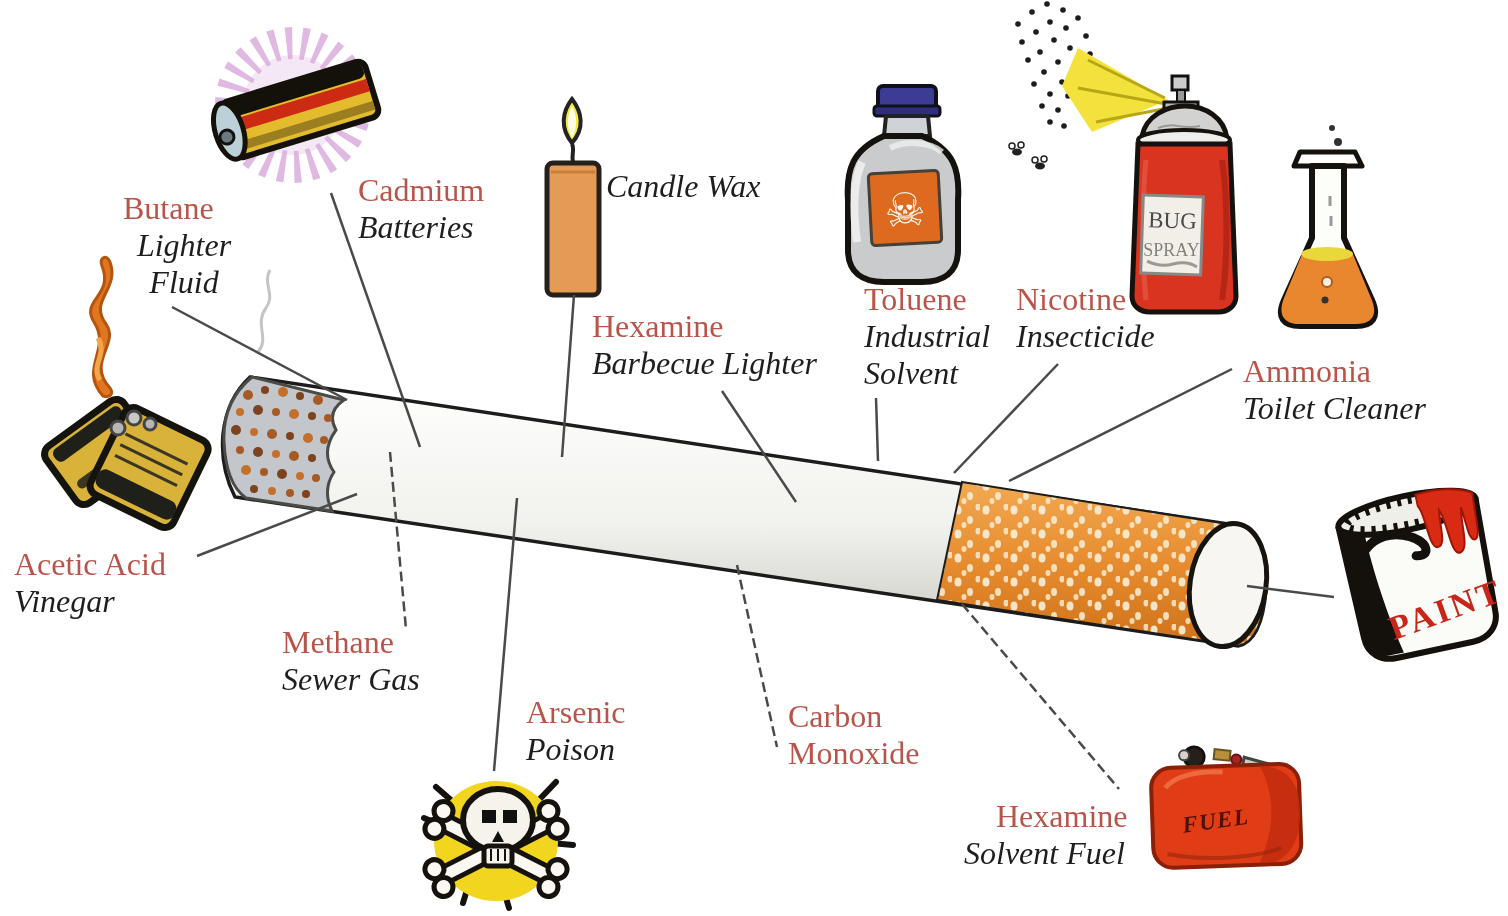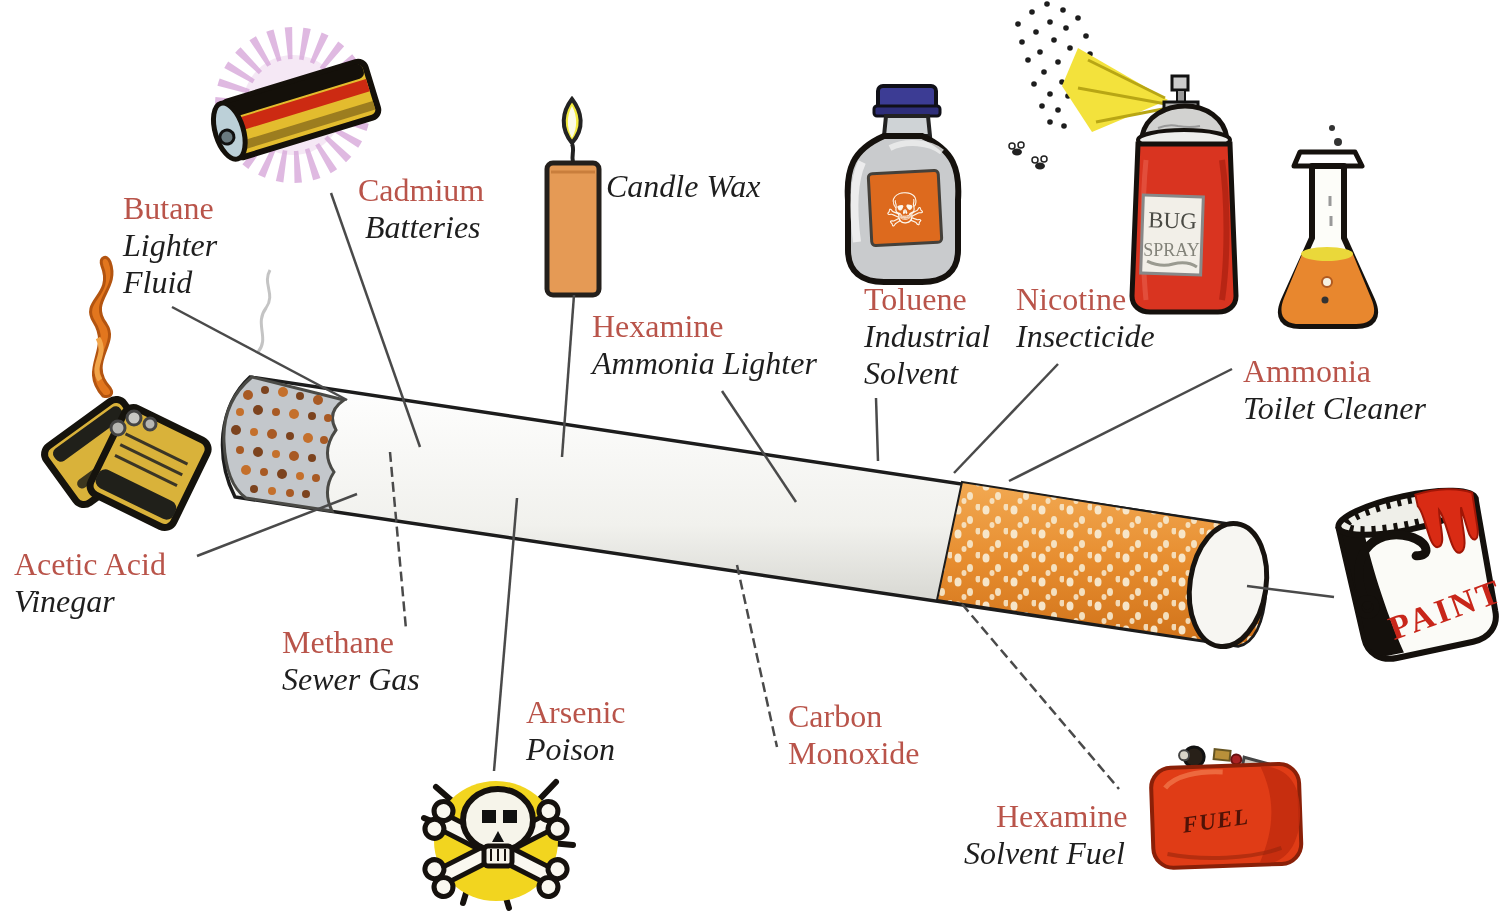--- a/index.html
+++ b/index.html
@@ -2,22 +2,22 @@
 <html><head>
 <meta charset="utf-8">
 <style>
   html,body{margin:0;padding:0;background:#ffffff;}
   .canvas{position:relative;width:1508px;height:916px;background:#ffffff;overflow:hidden;
           font-family:"Liberation Serif","DejaVu Serif",serif;}
   .canvas svg{position:absolute;left:0;top:0;z-index:1;}
   .lbl{position:absolute;z-index:2;line-height:1.15;}
   .chem{font-size:32px;color:#b9544a;white-space:pre-line;}
   .common{font-size:32px;color:#1e1e1e;font-style:italic;white-space:pre-line;}
-  .butane-common{text-align:left;width:122px;}
-  .cadmium-common{margin-left:7px;}
+  .butane-common{text-align:center;width:122px;}
+  .cadmium-common{}
   .methanol-common{margin-left:-32px;}
   .svgtext{font-family:"Liberation Serif","DejaVu Serif",serif;}
 </style>
 </head>
 <body>
 
 <div class="canvas">
 
 <svg width="1508" height="916" viewBox="0 0 1508 916">
   <defs>
@@ -294,21 +294,21 @@
     <div class="chem">Cadmium</div>
     <div class="common cadmium-common">Batteries</div>
   </div>
 
   <div class="lbl" style="left:606px;top:168px">
     <div class="common">Candle Wax</div>
   </div>
 
   <div class="lbl" style="left:592px;top:308px">
     <div class="chem">Hexamine</div>
-    <div class="common">Ammonia Lighter</div>
+    <div class="common">Barbecue Lighter</div>
   </div>
 
   <div class="lbl" style="left:864px;top:281px">
     <div class="chem">Toluene</div>
     <div class="common">Industrial
 Solvent</div>
   </div>
 
   <div class="lbl" style="left:1243px;top:353px">
     <div class="chem">Ammonia</div>

